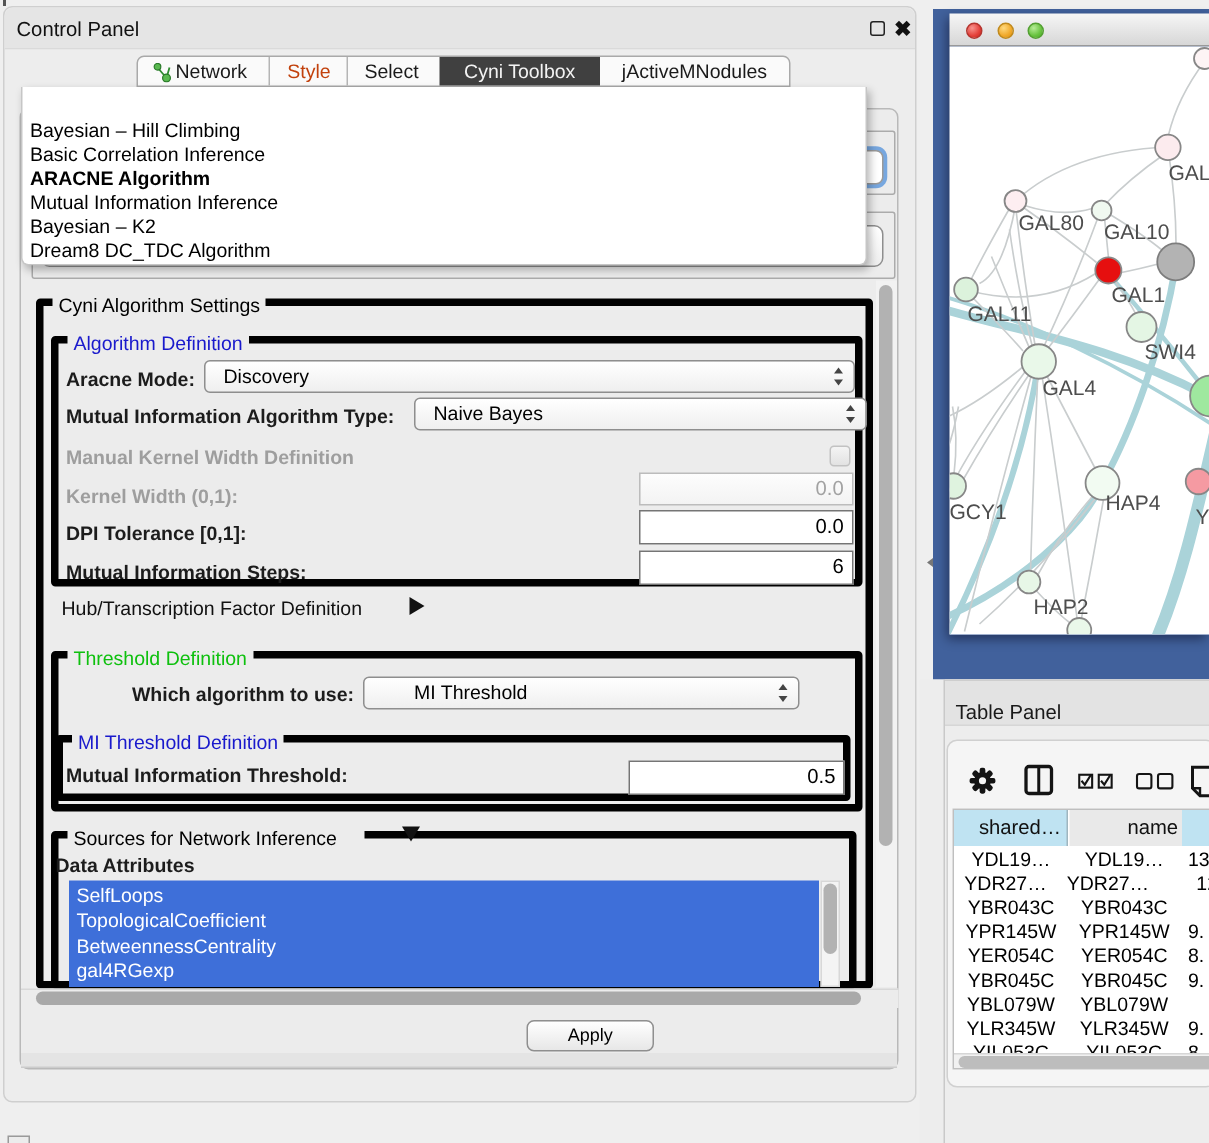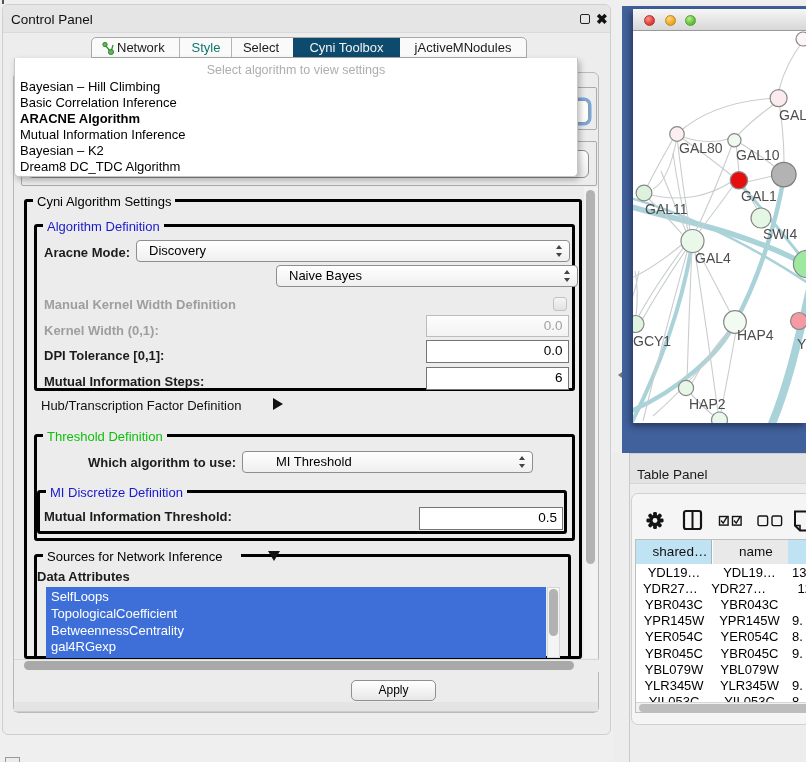--- a/index.html
+++ b/index.html
@@ -1,19 +1,19 @@
 <!DOCTYPE html>
 <html><head>
 <meta charset="utf-8">
 <style>
   * { margin:0; padding:0; box-sizing:border-box; }
   html,body { width:806px; height:762px; overflow:hidden; }
   body { background:#efefef; font-family:"Liberation Sans", sans-serif; position:relative; }
   .abs { position:absolute; }
-  .grp { position:absolute; border:3px solid #000000; border-radius:3px; }
+  .grp { position:absolute; border:5px solid #000000; border-radius:3px; }
   .grp > .gt { position:absolute; top:-8px; left:6px; background:#ececec; padding:0 4px; font-size:13px; white-space:nowrap; }
   .lbl { position:absolute; font-size:13px; font-weight:bold; color:#1c1c1c; white-space:nowrap; }
   .dis { color:#9e9e9e; }
   .combo { position:absolute; background:linear-gradient(#ffffff,#efefef); border:1px solid #8e8e8e; border-radius:4px; font-size:13px; color:#000; padding-left:12px; }
   .combo .ar { position:absolute; right:6px; top:50%; width:7px; height:12px; margin-top:-6px; }
   .combo .ar:before { content:""; position:absolute; left:0; top:0; border:3.5px solid transparent; border-bottom:4px solid #444; border-top:none; }
   .combo .ar:after { content:""; position:absolute; left:0; bottom:0; border:3.5px solid transparent; border-top:4px solid #444; border-bottom:none; }
   .field { position:absolute; background:#fff; border:1.5px solid #757575; font-size:13.5px; color:#000; text-align:right; padding:0 5px; }
   .fieldd { position:absolute; background:linear-gradient(#fdfdfd,#f3f3f3); border:1px solid #bcbcbc; font-size:13.5px; color:#a2a2a2; text-align:right; padding:0 5px; }
 </style>
@@ -39,41 +39,42 @@
 
   <div class="grp" style="left:21px;top:194px;width:558px;height:460px;border-radius:3px;">
     <span class="gt" style="font-size:13px;">Cyni Algorithm Settings</span>
   </div>
 
   <div class="grp" style="left:31px;top:219px;width:541px;height:167px;">
     <span class="gt" style="color:#1919cc;">Algorithm Definition</span>
   </div>
   <div class="lbl" style="left:41px;top:240px;">Aracne Mode:</div>
   <div class="combo" style="left:133px;top:235px;width:434px;height:22px;line-height:20px;">Discovery<span class="ar"></span></div>
+  <div class="lbl" style="left:41px;top:265px;">Mutual Information Algorithm Type:</div>
   <div class="combo" style="left:273px;top:260px;width:302px;height:22px;line-height:20px;">Naive Bayes<span class="ar"></span></div>
   <div class="lbl dis" style="left:41px;top:292px;">Manual Kernel Width Definition</div>
   <div class="abs" style="left:550px;top:292px;width:14px;height:14px;background:linear-gradient(#f4f4f4,#e2e2e2);border:1px solid #c2c2c2;border-radius:3px;"></div>
   <div class="lbl dis" style="left:41px;top:318px;">Kernel Width (0,1):</div>
   <div class="fieldd" style="left:423px;top:310px;width:142.5px;height:22px;line-height:20px;">0.0</div>
   <div class="lbl" style="left:41px;top:343px;">DPI Tolerance [0,1]:</div>
   <div class="field" style="left:423px;top:335px;width:142.5px;height:23px;line-height:20px;">0.0</div>
   <div class="lbl" style="left:41px;top:369px;">Mutual Information Steps:</div>
   <div class="field" style="left:423px;top:362px;width:142.5px;height:23px;line-height:20px;">6</div>
 
   <div class="abs" style="left:38px;top:393px;font-size:13px;color:#111;">Hub/Transcription Factor Definition</div>
   <div class="abs" style="left:270px;top:393px;width:0;height:0;border:6.5px solid transparent;border-left:10px solid #111;"></div>
 
   <div class="grp" style="left:31px;top:429px;width:541px;height:107px;">
     <span class="gt" style="color:#0ec00e;">Threshold Definition</span>
   </div>
   <div class="lbl" style="left:83px;top:450px;width:150px;text-align:right;">Which algorithm to use:</div>
   <div class="combo" style="left:239px;top:446px;width:291px;height:22px;line-height:20px;padding-left:33px;">MI Threshold<span class="ar"></span></div>
 
   <div class="grp" style="left:34px;top:485px;width:530px;height:44px;">
-    <span class="gt" style="color:#1919cc;">MI Discretize Definition</span>
+    <span class="gt" style="color:#1919cc;">MI Threshold Definition</span>
   </div>
   <div class="lbl" style="left:41px;top:504px;">Mutual Information Threshold:</div>
   <div class="field" style="left:416px;top:502px;width:144px;height:23px;line-height:20px;">0.5</div>
 
   <div class="grp" style="left:31px;top:549px;width:537px;height:105px;">
     <span class="gt" style="font-weight:normal;">Sources for Network Inference &nbsp;&nbsp;&nbsp;</span>
   </div>
   <div class="abs" style="left:265px;top:546px;width:0;height:0;border:6.5px solid transparent;border-top:10px solid #111;"></div>
   <div class="lbl" style="left:34px;top:564px;">Data Attributes</div>
   <div class="abs" style="left:43px;top:582px;width:500px;height:71px;background:#3e6fd9;overflow:hidden;">
@@ -95,28 +96,27 @@
 
   <div class="abs" style="left:88px;top:32px;width:436px;height:21px;background:#fafafa;border:1px solid #a9a9a9;border-radius:5px 5px 0 0;overflow:hidden;">
     <div class="abs" style="left:0;top:0;width:88px;height:21px;border-right:1px solid #b5b5b5;"></div>
     <svg class="abs" style="left:10px;top:4px;" width="13" height="13" viewBox="0 0 13 13">
       <line x1="3" y1="3" x2="9" y2="10" stroke="#2e8b2e" stroke-width="1.2"></line>
       <line x1="9" y1="10" x2="11" y2="3" stroke="#2e8b2e" stroke-width="1.2"></line>
       <circle cx="3" cy="2.5" r="2.2" fill="#59b84f" stroke="#2a7a2a" stroke-width="0.8"></circle>
       <circle cx="9" cy="10" r="2.6" fill="#59b84f" stroke="#2a7a2a" stroke-width="0.8"></circle>
     </svg>
     <div class="abs" style="left:25px;top:0;width:60px;font-size:13px;color:#1a1a1a;line-height:20px;">Network</div>
-    <div class="abs" style="left:89px;top:0;width:51px;height:21px;text-align:center;font-size:13px;color:#0f766e;line-height:20px;border-right:1px solid #b5b5b5;">Style</div>
+    <div class="abs" style="left:89px;top:0;width:51px;height:21px;text-align:center;font-size:13px;color:#c2410c;line-height:20px;border-right:1px solid #b5b5b5;">Style</div>
     <div class="abs" style="left:141px;top:0;width:56px;height:21px;text-align:center;font-size:13px;color:#1a1a1a;line-height:20px;">Select</div>
-    <div class="abs" style="left:201px;top:0;width:107px;height:21px;background:#0c4a6e;text-align:center;font-size:13px;color:#f3f3f3;line-height:20px;">Cyni Toolbox</div>
+    <div class="abs" style="left:201px;top:0;width:107px;height:21px;background:#404040;text-align:center;font-size:13px;color:#f3f3f3;line-height:20px;">Cyni Toolbox</div>
     <div class="abs" style="left:308px;top:0;width:126px;height:21px;text-align:center;font-size:13px;color:#1a1a1a;line-height:20px;">jActiveMNodules</div>
   </div>
 
   <div class="abs" style="left:11px;top:53px;width:564px;height:119px;background:#fff;border:1px solid #c6c6c6;border-top:none;border-radius:0 0 5px 5px;box-shadow:2px 3px 6px rgba(0,0,0,0.28);">
-    <div style="position:absolute;left:0;top:5px;width:100%;text-align:center;font-size:12.5px;color:#aeaeae;">Select algorithm to view settings</div>
     <div style="position:absolute;left:5px;top:21px;font-size:13px;color:#000;line-height:15.9px;">
       Bayesian – Hill Climbing<br>
       Basic Correlation Inference<br>
       <b>ARACNE Algorithm</b><br>
       Mutual Information Inference<br>
       Bayesian – K2<br>
       Dream8 DC_TDC Algorithm
     </div>
   </div>
 </div>
@@ -252,21 +252,21 @@
     </g>
 
     <g stroke="#141414" fill="none" stroke-width="2">
       <path d="M149 2.5 h14 v19 h-9 l-5 -5 z"></path>
       <path d="M149 16.5 l5 0 l0 5" stroke-width="1.6"></path>
     </g>
   </svg>
 
   <div class="abs" style="left:3px;top:45px;width:176px;height:174px;background:#fff;border:1px solid #bfbfbf;overflow:hidden;">
     <div class="abs" style="left:0;top:0;width:76px;height:24px;background:#bfe3f2;border-right:1px solid #9fb6bf;text-align:center;font-size:13.5px;line-height:24px;color:#111;padding-left:13px;">shared…</div>
-    <div class="abs" style="left:77px;top:0;width:86px;height:24px;background:#e9e9e9;border-right:1px solid #b9b9b9;font-size:13.5px;line-height:24px;color:#111;padding-left:26px;">name</div>
+    <div class="abs" style="left:77px;top:0;width:86px;height:24px;background:#e9e9e9;border-right:1px solid #b9b9b9;text-align:center;font-size:13.5px;line-height:24px;color:#111;padding-left:26px;">name</div>
     <div class="abs" style="left:152px;top:0;width:60px;height:24px;background:#bfe3f2;text-align:center;font-size:13.5px;line-height:24px;color:#111;">A</div>
     <div class="abs" style="left:0;top:24.5px;font-size:13px;color:#000;line-height:16.2px;width:176px;">
       <div style="display:flex;">
           <span style="width:76px;text-align:center;">YDL19…</span>
           <span style="width:75px;text-align:center;">YDL19…</span>
           <span style="padding-left:5px;">13</span>
         </div>
       <div style="display:flex;">
           <span style="width:76px;text-align:center;">YDR27…</span>
           <span style="width:75px;text-align:center;">YDR27…</span>

